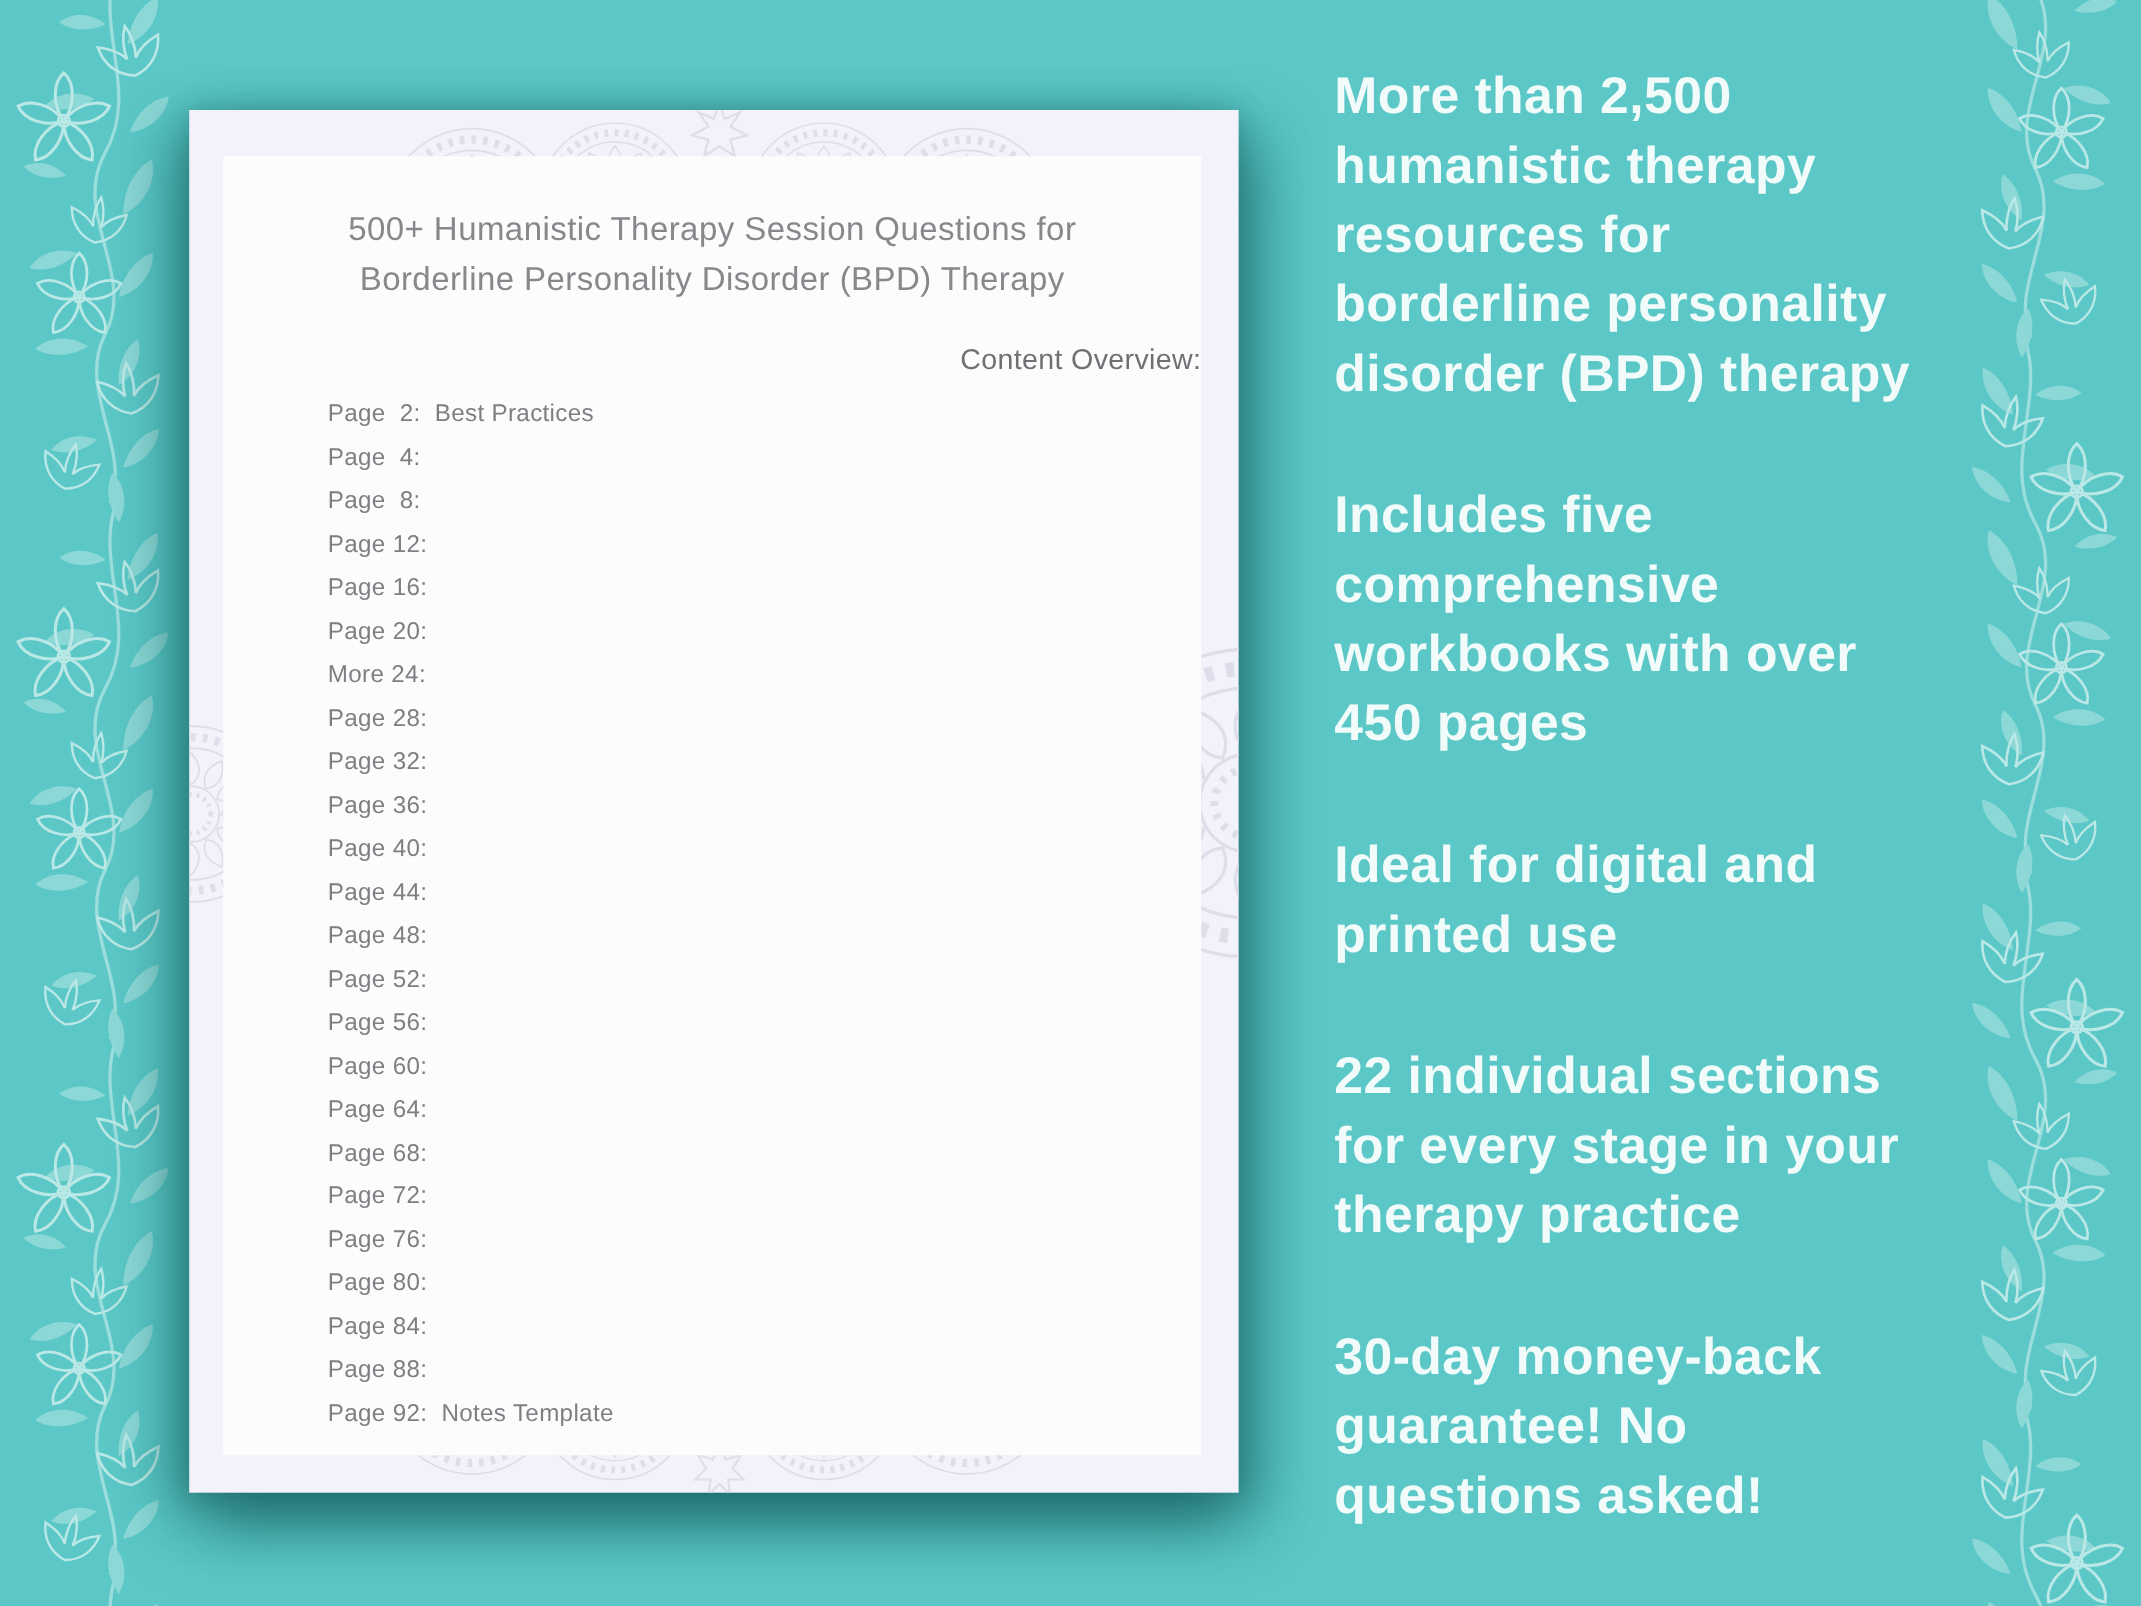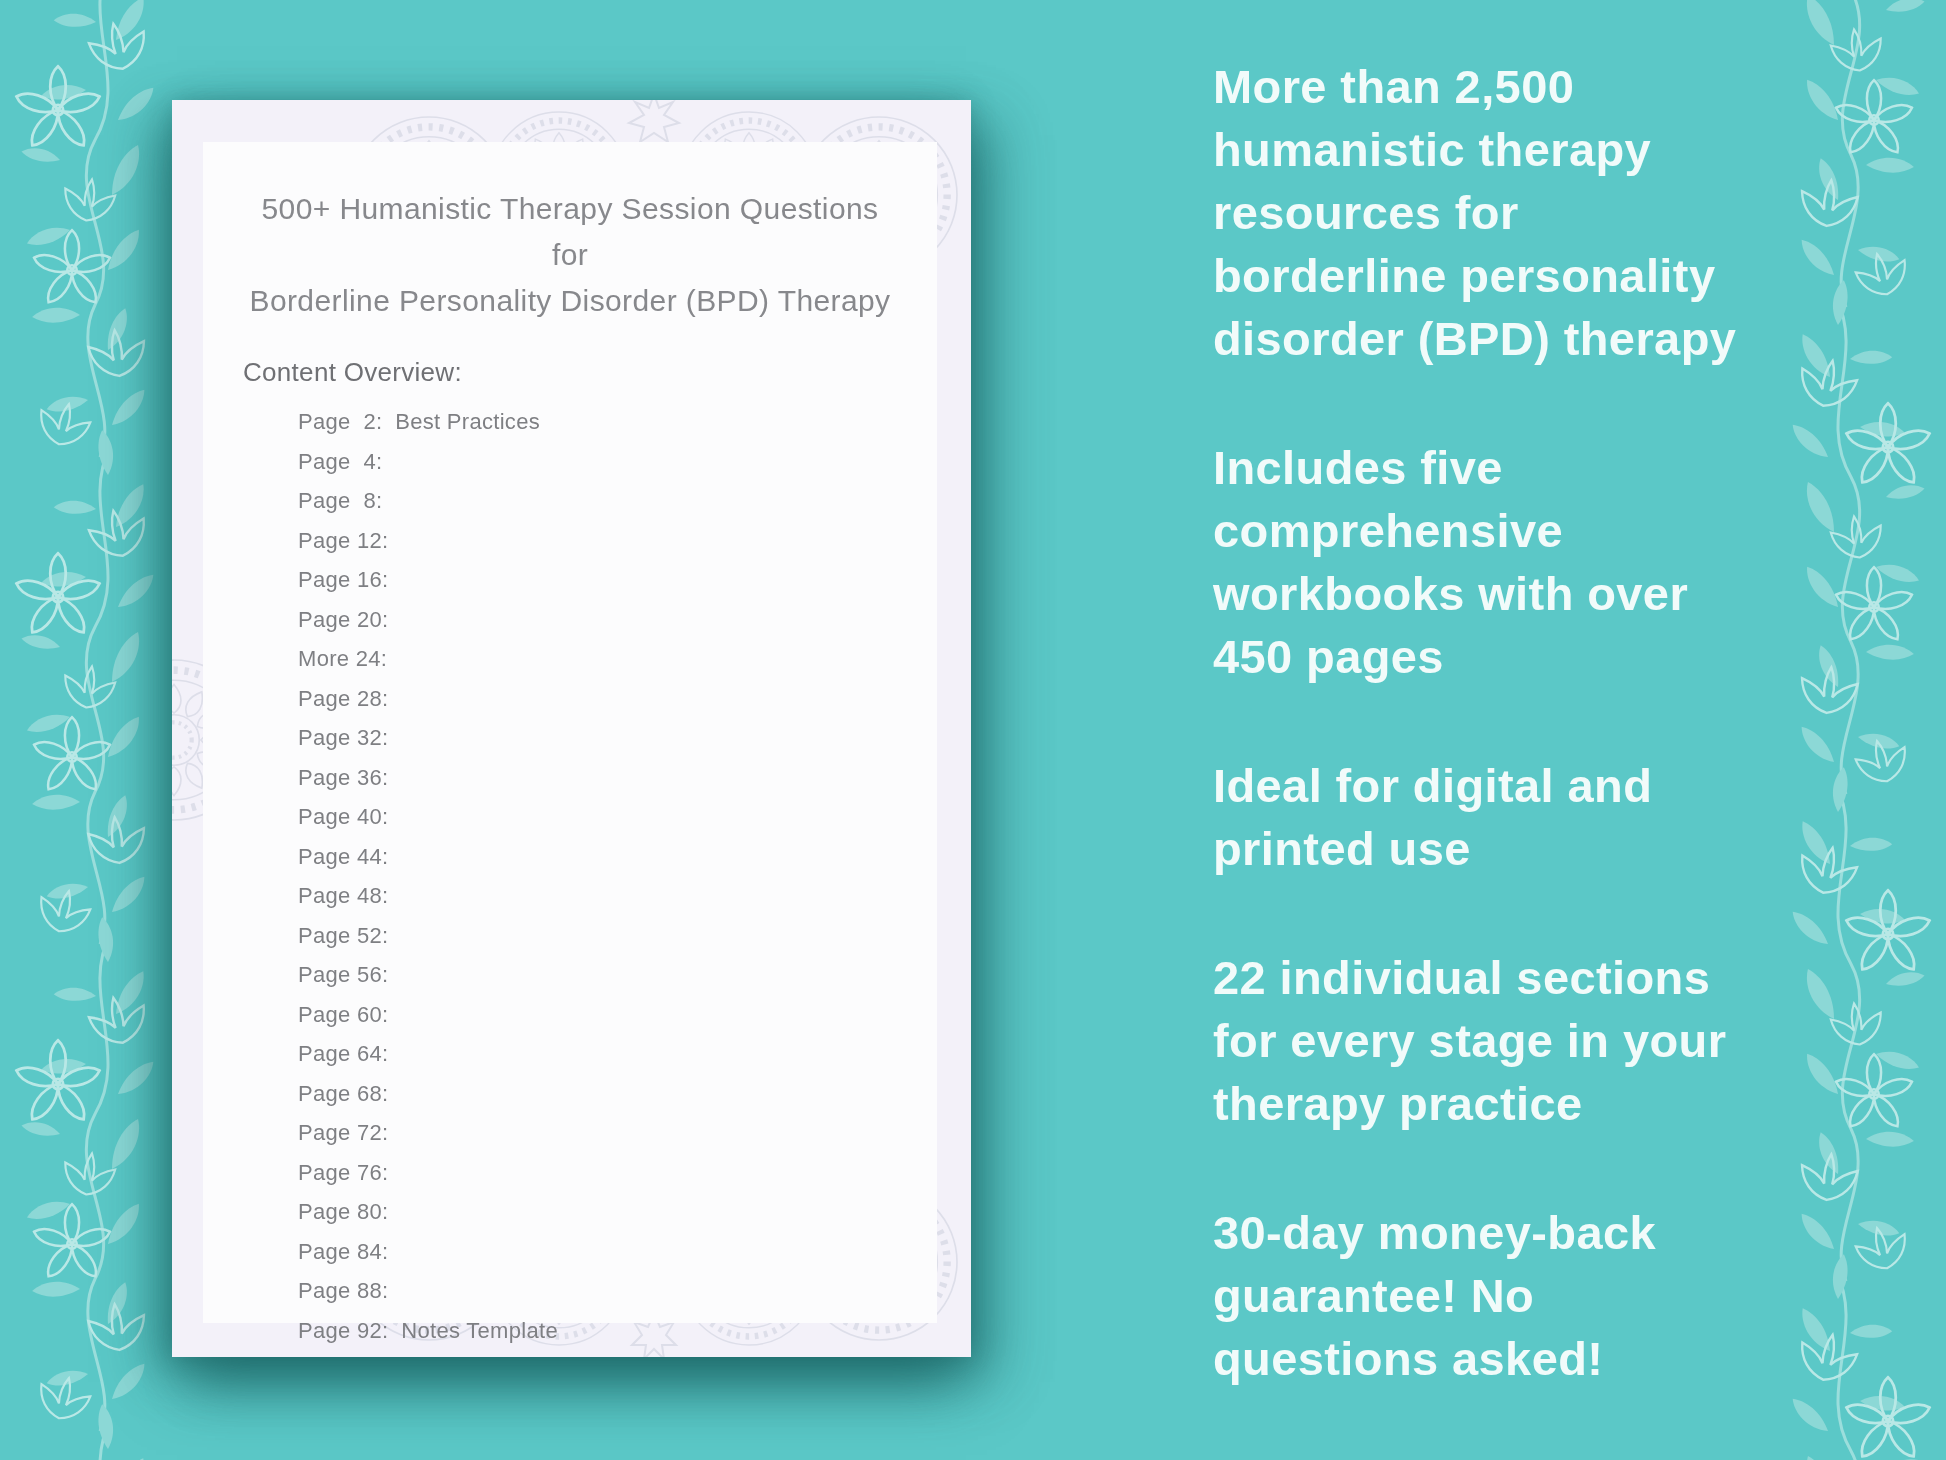--- a/index.html
+++ b/index.html
@@ -16,42 +16,42 @@
   }
   html,body{margin:0;padding:0;}
   body{background:var(--background-teal);font-family:"Liberation Sans","DejaVu Sans",sans-serif;}
   .canvas{position:relative;width:1946px;height:1460px;overflow:hidden;background:var(--background-teal);}
 
   .floral{position:absolute;top:0;height:1460px;width:190px;pointer-events:none;}
   .floral.left{left:0;}
   .floral.right{right:0;transform:scaleX(-1);}
 
   .page{
-    position:absolute;left:172px;top:100px;width:799px;height:1257px;
+    position:absolute;left:172px;top:100px;width:954px;height:1257px;
     background:var(--page-background);overflow:hidden;
     box-shadow:
       0 30px 60px -5px rgba(23,96,95,.62),
       25px 22px 50px rgba(23,96,95,.42),
       -20px 15px 45px rgba(23,96,95,.38),
       0 0 22px rgba(23,96,95,.30);
   }
   .page-deco{position:absolute;left:0;top:0;width:965px;height:1257px;}
 
   .panel{
     position:absolute;left:31px;top:42px;right:34px;bottom:34px;
     background:var(--panel-background);
   }
   .doc-title{
     margin:44px 40px 0;text-align:center;
     font-size:30px;line-height:46px;letter-spacing:.4px;
     color:var(--title-text);white-space:pre-line;font-weight:400;
   }
   .overview-label{
     margin:30px 0 0 40px;font-size:26px;line-height:36px;
-    letter-spacing:.3px;color:var(--overview-text);
+    letter-spacing:.3px;color:var(--overview-text);text-align:right;
   }
   .toc{margin:12px 0 0 95px;}
   .toc-item{
     font-size:22px;line-height:39.5px;letter-spacing:.3px;
     color:var(--body-text);white-space:pre;
   }
 
   .marketing{position:absolute;left:1213px;top:55px;width:560px;}
   .marketing p{
     margin:0 0 66px;font-size:47px;line-height:63px;letter-spacing:.4px;

